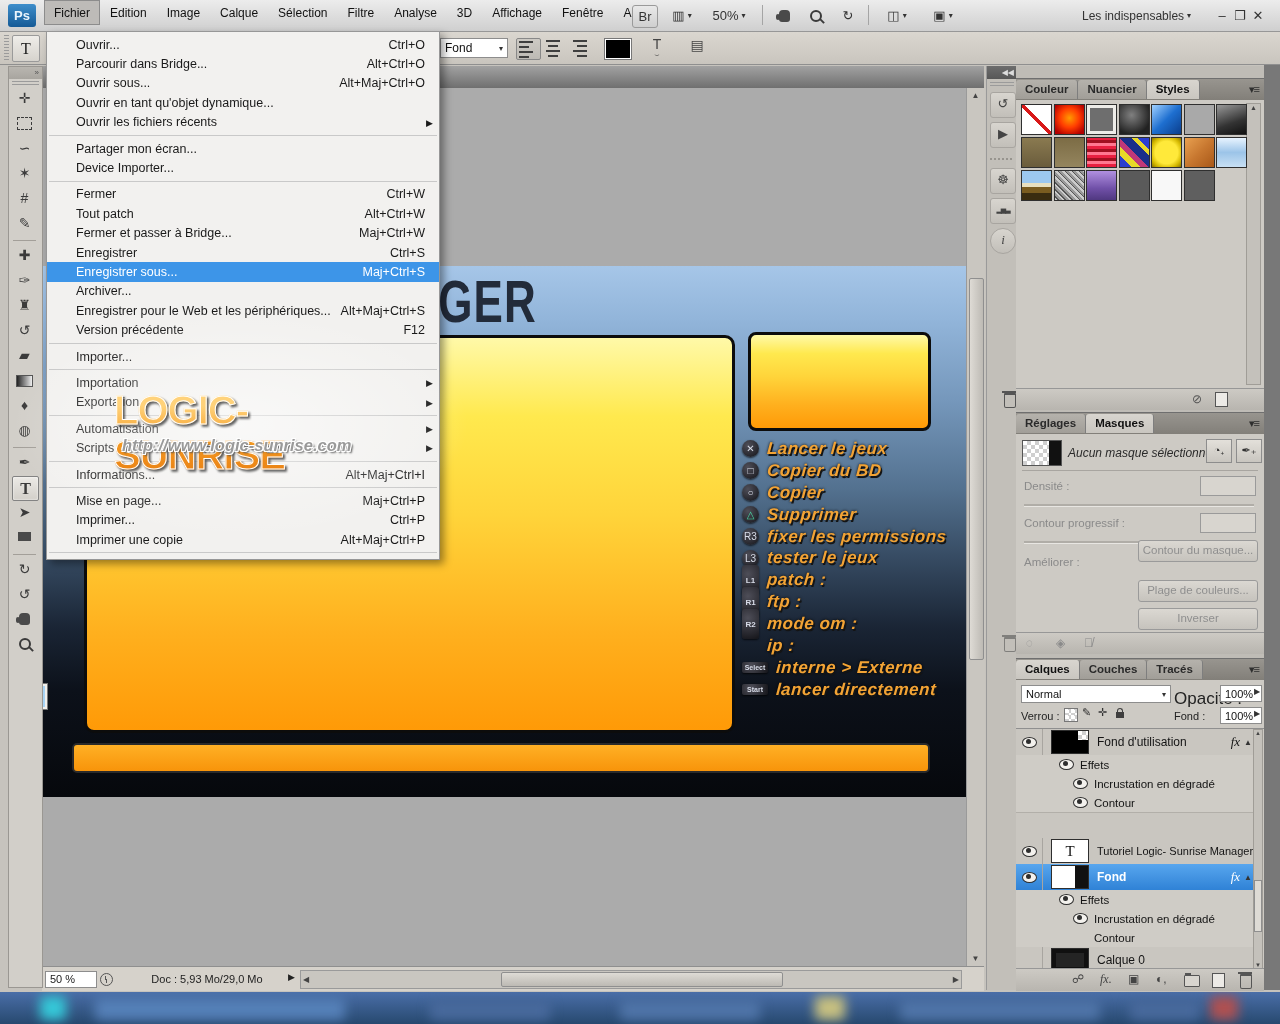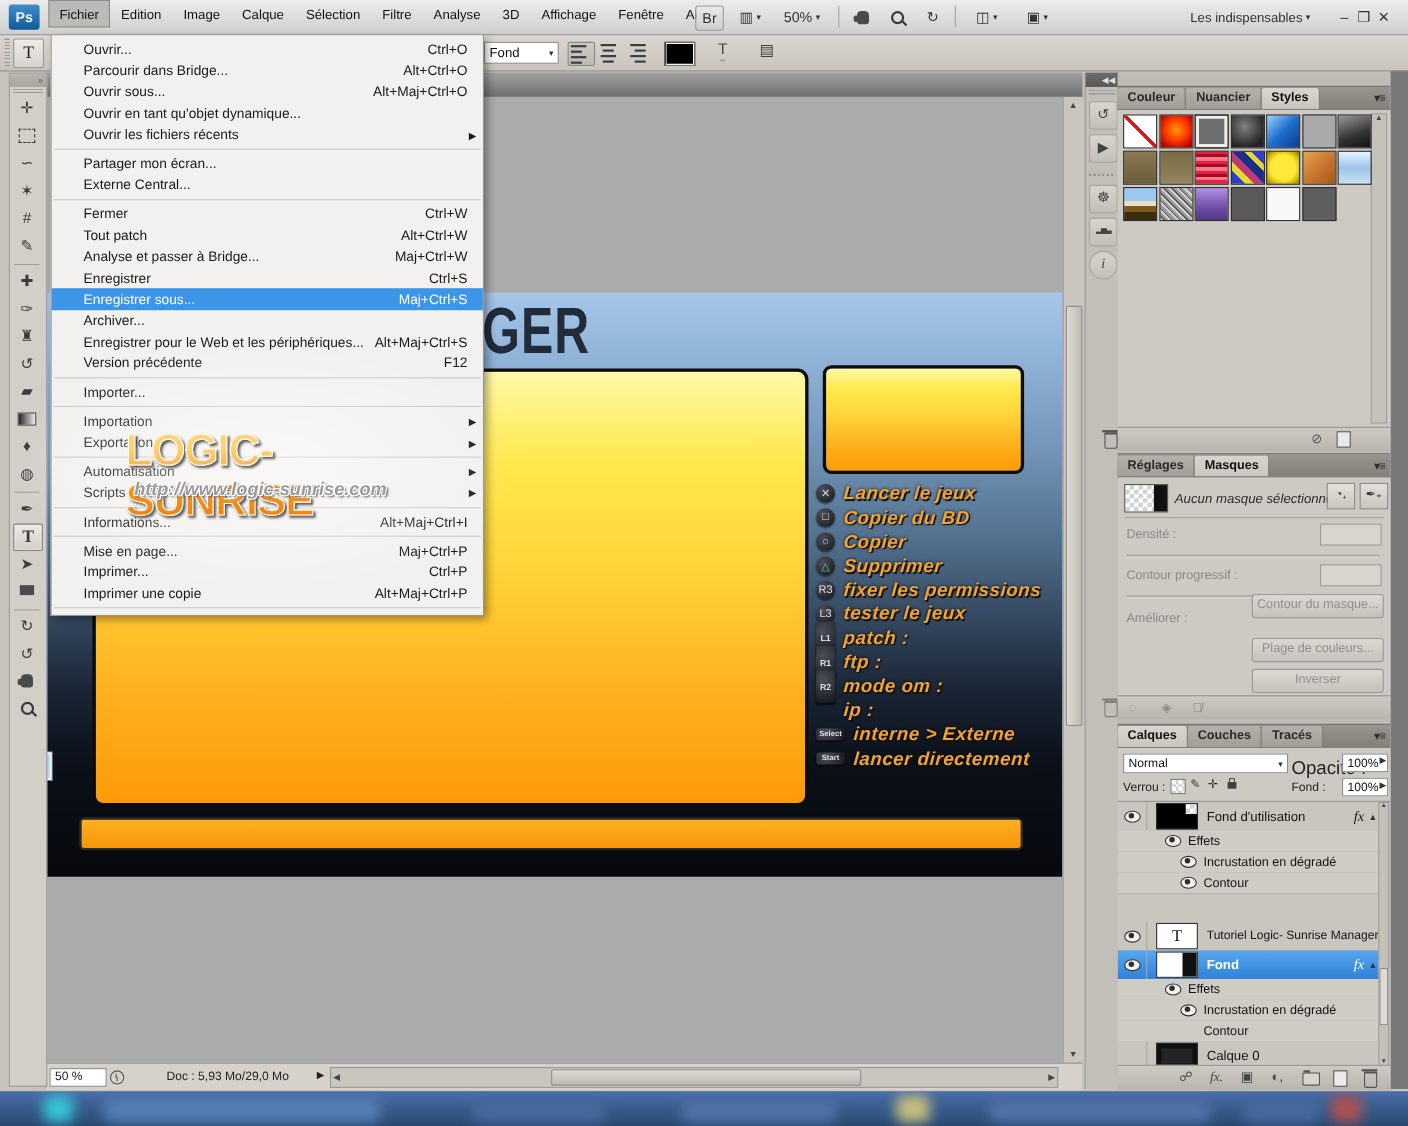--- a/index.html
+++ b/index.html
@@ -560,34 +560,34 @@
       <span>Ouvrir les fichiers récents</span>
       <span class="sc"></span>
       <span class="fm-arrow">▶</span>
     </div>
     <div class="fm-sep"></div>
     <div class="fm-row">
       <span>Partager mon écran...</span>
       <span class="sc"></span>
     </div>
     <div class="fm-row">
-      <span>Externe Central...</span>
+      <span>Device Importer...</span>
       <span class="sc"></span>
     </div>
     <div class="fm-sep"></div>
     <div class="fm-row">
       <span>Fermer</span>
       <span class="sc">Ctrl+W</span>
     </div>
     <div class="fm-row">
       <span>Tout patch</span>
       <span class="sc">Alt+Ctrl+W</span>
     </div>
     <div class="fm-row">
-      <span>Analyse et passer à Bridge...</span>
+      <span>Fermer et passer à Bridge...</span>
       <span class="sc">Maj+Ctrl+W</span>
     </div>
     <div class="fm-row">
       <span>Enregistrer</span>
       <span class="sc">Ctrl+S</span>
     </div>
     <div class="fm-row hl">
       <span>Enregistrer sous...</span>
       <span class="sc">Maj+Ctrl+S</span>
     </div>

